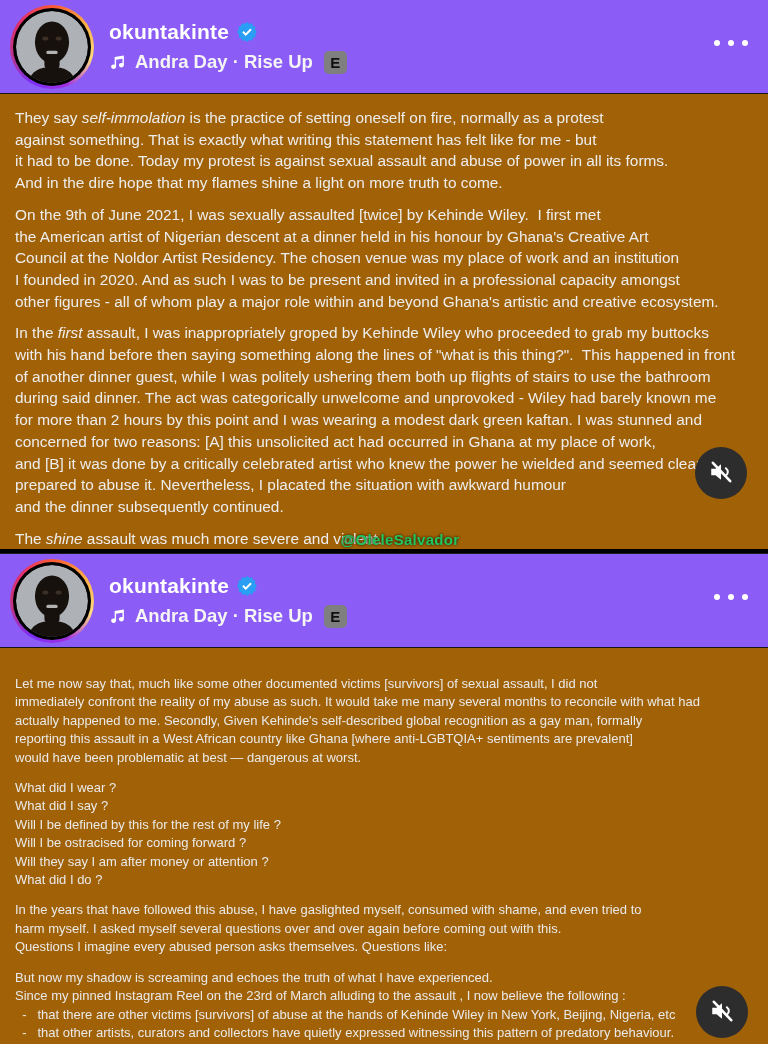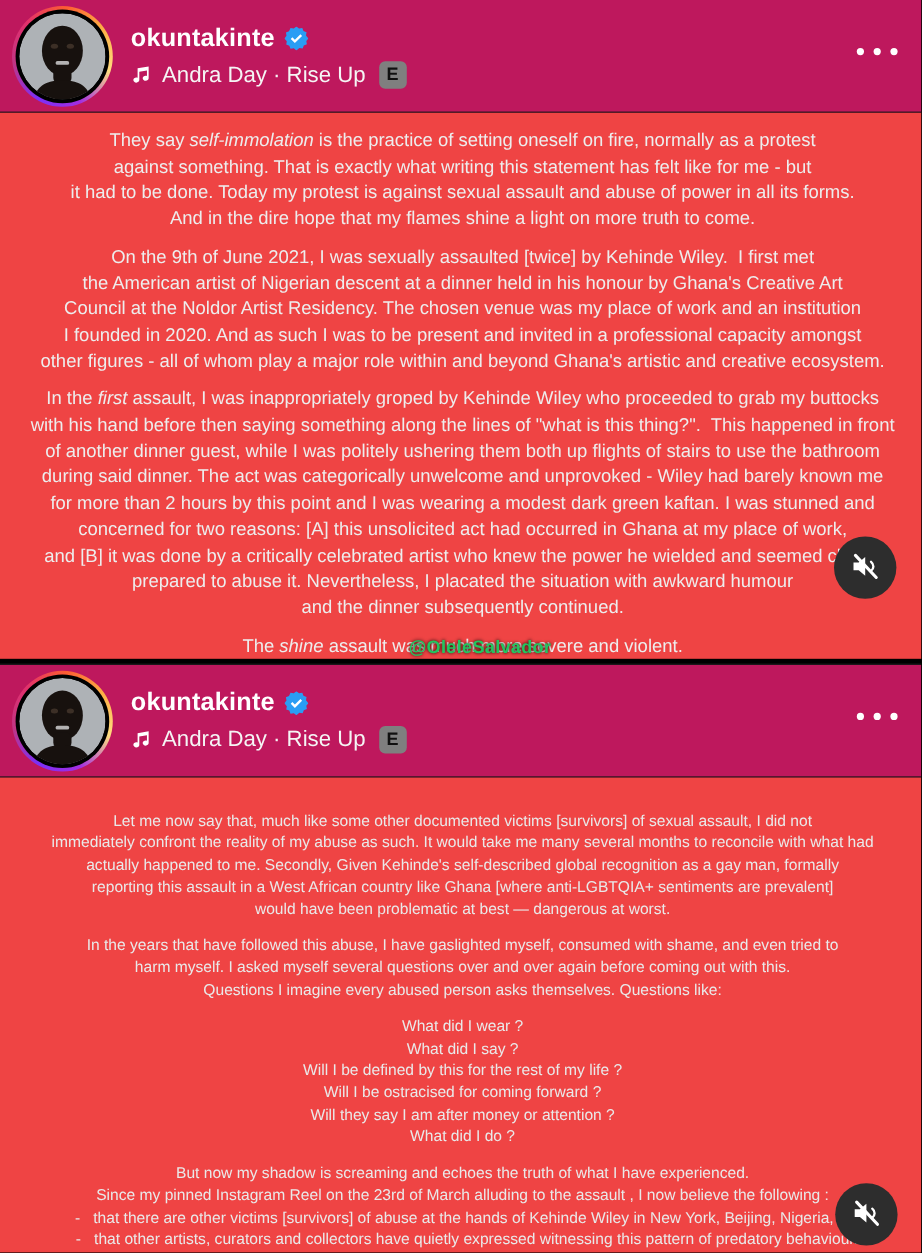--- a/index.html
+++ b/index.html
@@ -7,48 +7,48 @@
   body { font-family:"Liberation Sans","DejaVu Sans",sans-serif; }
   .page { position:relative; width:768px; height:1044px; background:#000; overflow:hidden; }
 
   .post { position:relative; width:100%; overflow:hidden; }
   .post-1 { height:553px; }
   .post-2 { height:491px; border-top:1px solid #1c1c1c; }
 
   .post-header {
     display:flex; align-items:center;
     padding:6px 20px 6px 10px; height:94px;
-    border-bottom:1px solid #151515; background:#be185d;
+    border-bottom:1px solid #151515; background:#8b5cf6;
   }
   .avatar-ring {
     width:84px; height:84px; border-radius:50%; flex:0 0 84px;
     background:conic-gradient(from 210deg,#7b2ff7,#c13584,#e1306c,#fd5d32,#fcaf45,#ffdc80,#a22ee0,#7b2ff7);
     padding:3px;
   }
   .avatar-hole { width:100%; height:100%; border-radius:50%; background:#000; padding:3px; }
   .avatar-img { width:100%; height:100%; border-radius:50%; overflow:hidden; display:block; }
   .avatar-img svg { display:block; width:100%; height:100%; }
 
   .header-info { margin-left:15px; display:flex; flex-direction:column; justify-content:center; }
   .username-row { display:flex; align-items:center; }
   .username { color:#fff; font-size:21px; font-weight:700; letter-spacing:.2px; }
   .verified-badge { width:20px; height:20px; margin-left:8px; display:inline-block; }
   .music-row { display:flex; align-items:center; margin-top:7px; }
   .music-note-icon { width:17px; height:17px; margin-right:9px; }
-  .music-label { color:#f5f5f5; font-size:18.5px; font-weight:400; }
+  .music-label { color:#f5f5f5; font-size:18.5px; font-weight:700; }
   .explicit-badge {
     margin-left:11px; width:23px; height:23px; border-radius:5px;
     background:#7f7f7f; color:#101010; font-size:15px; font-weight:700;
     display:flex; align-items:center; justify-content:center;
   }
 
   .more-options { margin-left:auto; display:flex; gap:8px; align-self:center; transform:translateY(-4px); cursor:pointer; }
   .more-options .dot { width:6px; height:6px; border-radius:50%; background:#fff; }
 
-  .post-body { color:#ededed; background:#ef4444;text-align:center; }
+  .post-body { color:#ededed; background:#a16207; }
   .post-body p { white-space:pre-wrap; }
   .post-body em { font-style:italic; }
   .body-lg { padding:13px 12px 0 15px; font-size:15.4px; line-height:21.7px; }
   .body-lg p { margin:0 0 10px; }
   .body-sm { padding:15px 12px 0 15px; font-size:13px; line-height:18.4px; color:#e9e9e9; }
   .body-sm p { margin:12px 0 11px; }
 
   .mute-button {
     position:absolute; width:52px; height:52px; border-radius:50%;
     background:#2d2d2d; border:none; display:flex; align-items:center; justify-content:center;
@@ -176,22 +176,22 @@
       </div>
       <div class="more-options">
         <span class="dot"></span>
           <span class="dot"></span>
           <span class="dot"></span>
       </div>
     </header>
 
     <div class="post-body body-sm">
         <p>Let me now say that, much like some other documented victims [survivors] of sexual assault, I did not<br>immediately confront the reality of my abuse as such. It would take me many several months to reconcile with what had<br>actually happened to me. Secondly, Given Kehinde's self-described global recognition as a gay man, formally<br>reporting this assault in a West African country like Ghana [where anti-LGBTQIA+ sentiments are prevalent]<br>would have been problematic at best — dangerous at worst.</p>
+        <p>What did I wear ?<br>What did I say ?<br>Will I be defined by this for the rest of my life ?<br>Will I be ostracised for coming forward ?<br>Will they say I am after money or attention ?<br>What did I do ?</p>
         <p>In the years that have followed this abuse, I have gaslighted myself, consumed with shame, and even tried to<br>harm myself. I asked myself several questions over and over again before coming out with this.<br>Questions I imagine every abused person asks themselves. Questions like:</p>
-        <p>What did I wear ?<br>What did I say ?<br>Will I be defined by this for the rest of my life ?<br>Will I be ostracised for coming forward ?<br>Will they say I am after money or attention ?<br>What did I do ?</p>
         <p>But now my shadow is screaming and echoes the truth of what I have experienced.<br>Since my pinned Instagram Reel on the 23rd of March alluding to the assault , I now believe the following :<br>  -   that there are other victims [survivors] of abuse at the hands of Kehinde Wiley in New York, Beijing, Nigeria, etc<br>  -   that other artists, curators and collectors have quietly expressed witnessing this pattern of predatory behaviour.<br>  -   that this behaviour by Kehinde has been treated as an open secret within the art world for quite some time.</p>
       </div>
 
     <button class="mute-button mute-2">
       <span>
         <svg viewBox="0 0 24 24" xmlns="http://www.w3.org/2000/svg">
           <path d="M3 9v6h4l5 4.2V4.8L7 9H3z" fill="#fff"></path>
           <path d="M16.5 8.5c1.1.9 1.8 2.1 1.8 3.5s-.7 2.6-1.8 3.5" stroke="#fff" stroke-width="1.8" fill="none" stroke-linecap="round"></path>
           <line x1="4.5" y1="3.5" x2="20.5" y2="20.5" stroke="#fff" stroke-width="2.4" stroke-linecap="round"></line>
         </svg>

